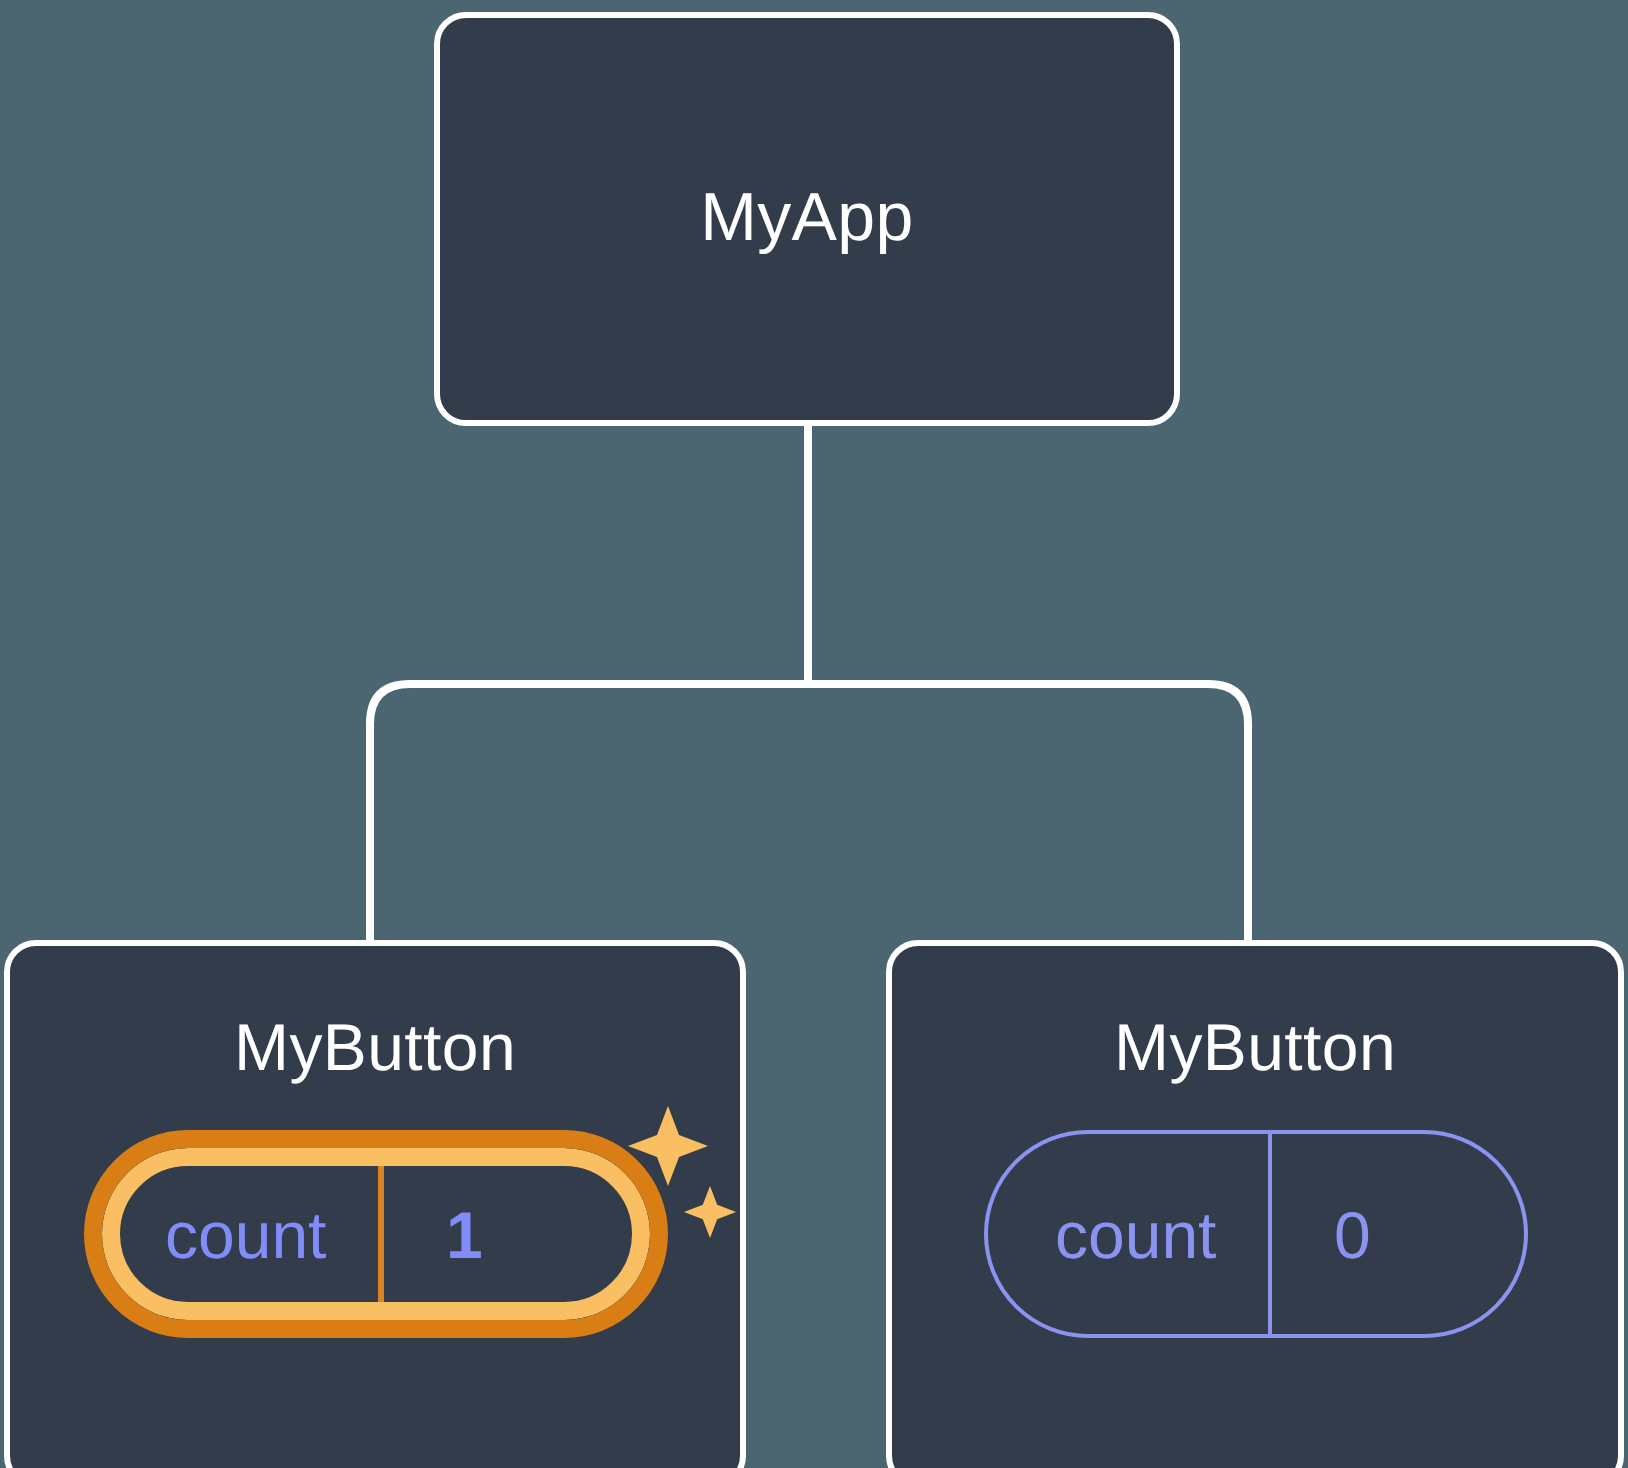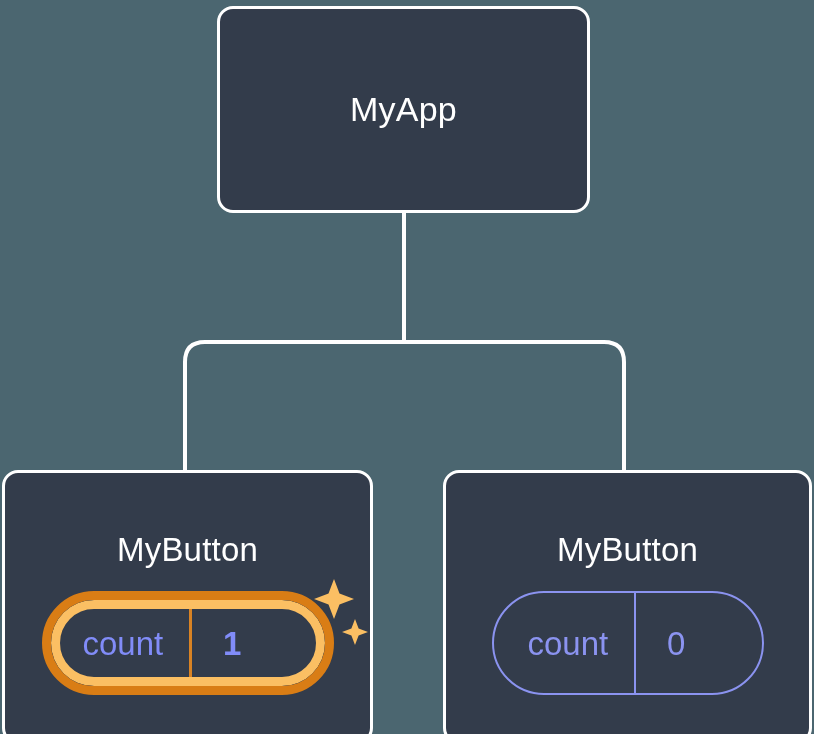--- a/index.html
+++ b/index.html
@@ -66,21 +66,21 @@
     color: #ffffff;
     font-size: 33px;
     font-weight: 400;
     letter-spacing: .2px;
     white-space: nowrap;
   }
 
   .node-root .node-title { font-size: 34px; }
 
   .node-child .node-title {
-    margin-top: 58px;
+    margin-top: 32px;
   }
 
   
   .pill-wrap {
     position: relative;
     margin-top: 22px;
     display: flex;
     align-items: center;
     justify-content: center;
   }

